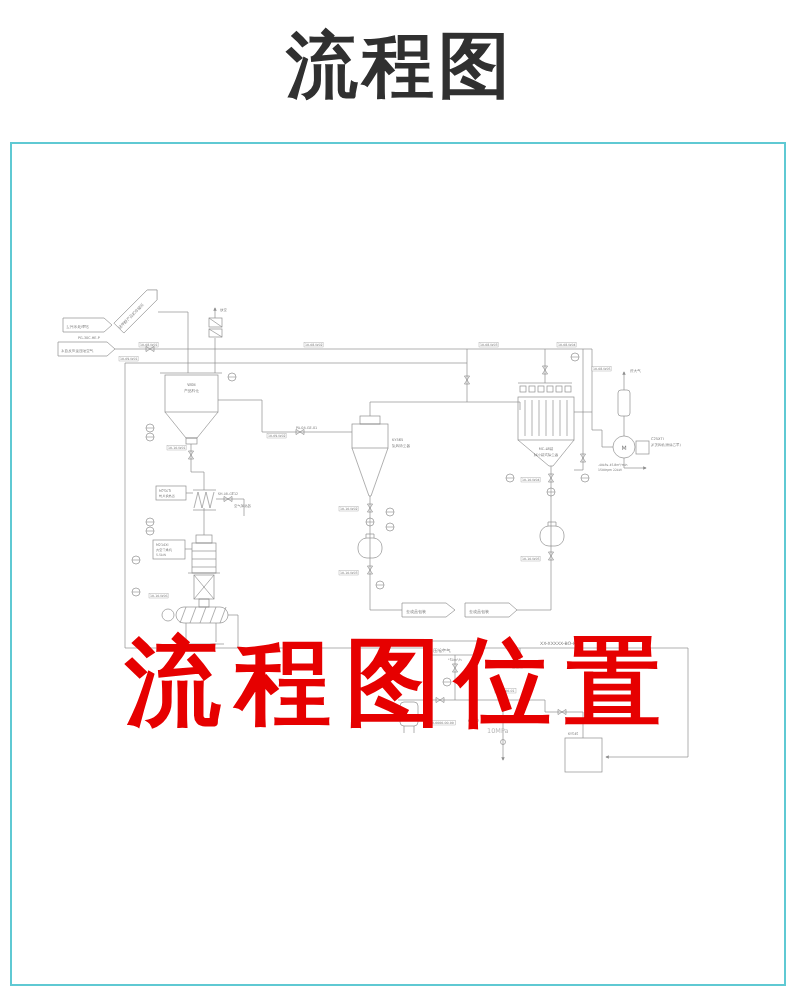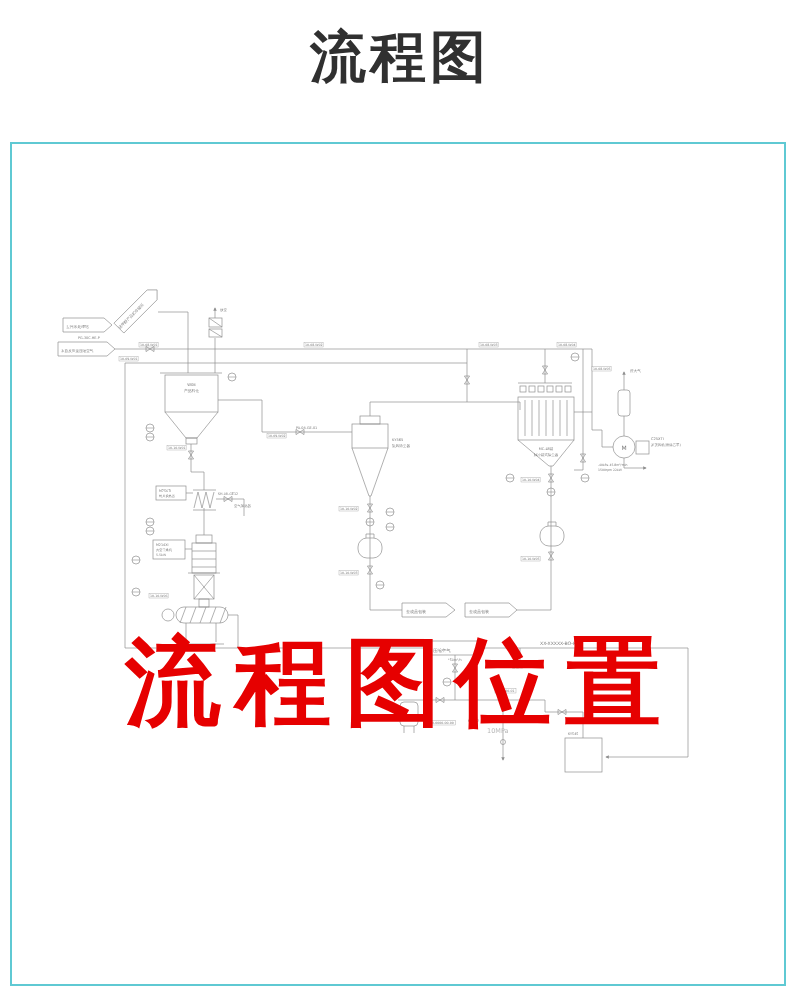--- a/index.html
+++ b/index.html
@@ -1,19 +1,19 @@
 <!DOCTYPE html>
 <html><head>
 <meta charset="utf-8">
 <style>
   html,body{margin:0;padding:0;background:#ffffff;}
   .page{position:relative;width:800px;height:1000px;background:#fff;overflow:hidden;
         font-family:"DejaVu Sans","Liberation Sans",sans-serif;}
   .page-title{position:absolute;top:26px;left:0;width:800px;text-align:center;
-        font-size:56px;font-weight:700;color:#303030;letter-spacing:4px;line-height:1.1;}
+        font-size:72px;font-weight:700;color:#303030;letter-spacing:4px;line-height:1.1;}
   .frame{position:absolute;left:10px;top:142px;width:776px;height:844px;
         border:2px solid #5fc9d3;background:#fff;box-sizing:border-box;}
   .diagram-svg{position:absolute;left:0;top:0;width:800px;height:1000px;}
   .diagram-svg text{font-family:"DejaVu Sans","Liberation Sans",sans-serif;}
   .watermark{position:absolute;top:634px;left:0;width:800px;text-align:center;
         font-size:96px;font-weight:700;color:#e60000;letter-spacing:14px;
         line-height:1;white-space:nowrap;}
 </style>
 </head>
 <body>

